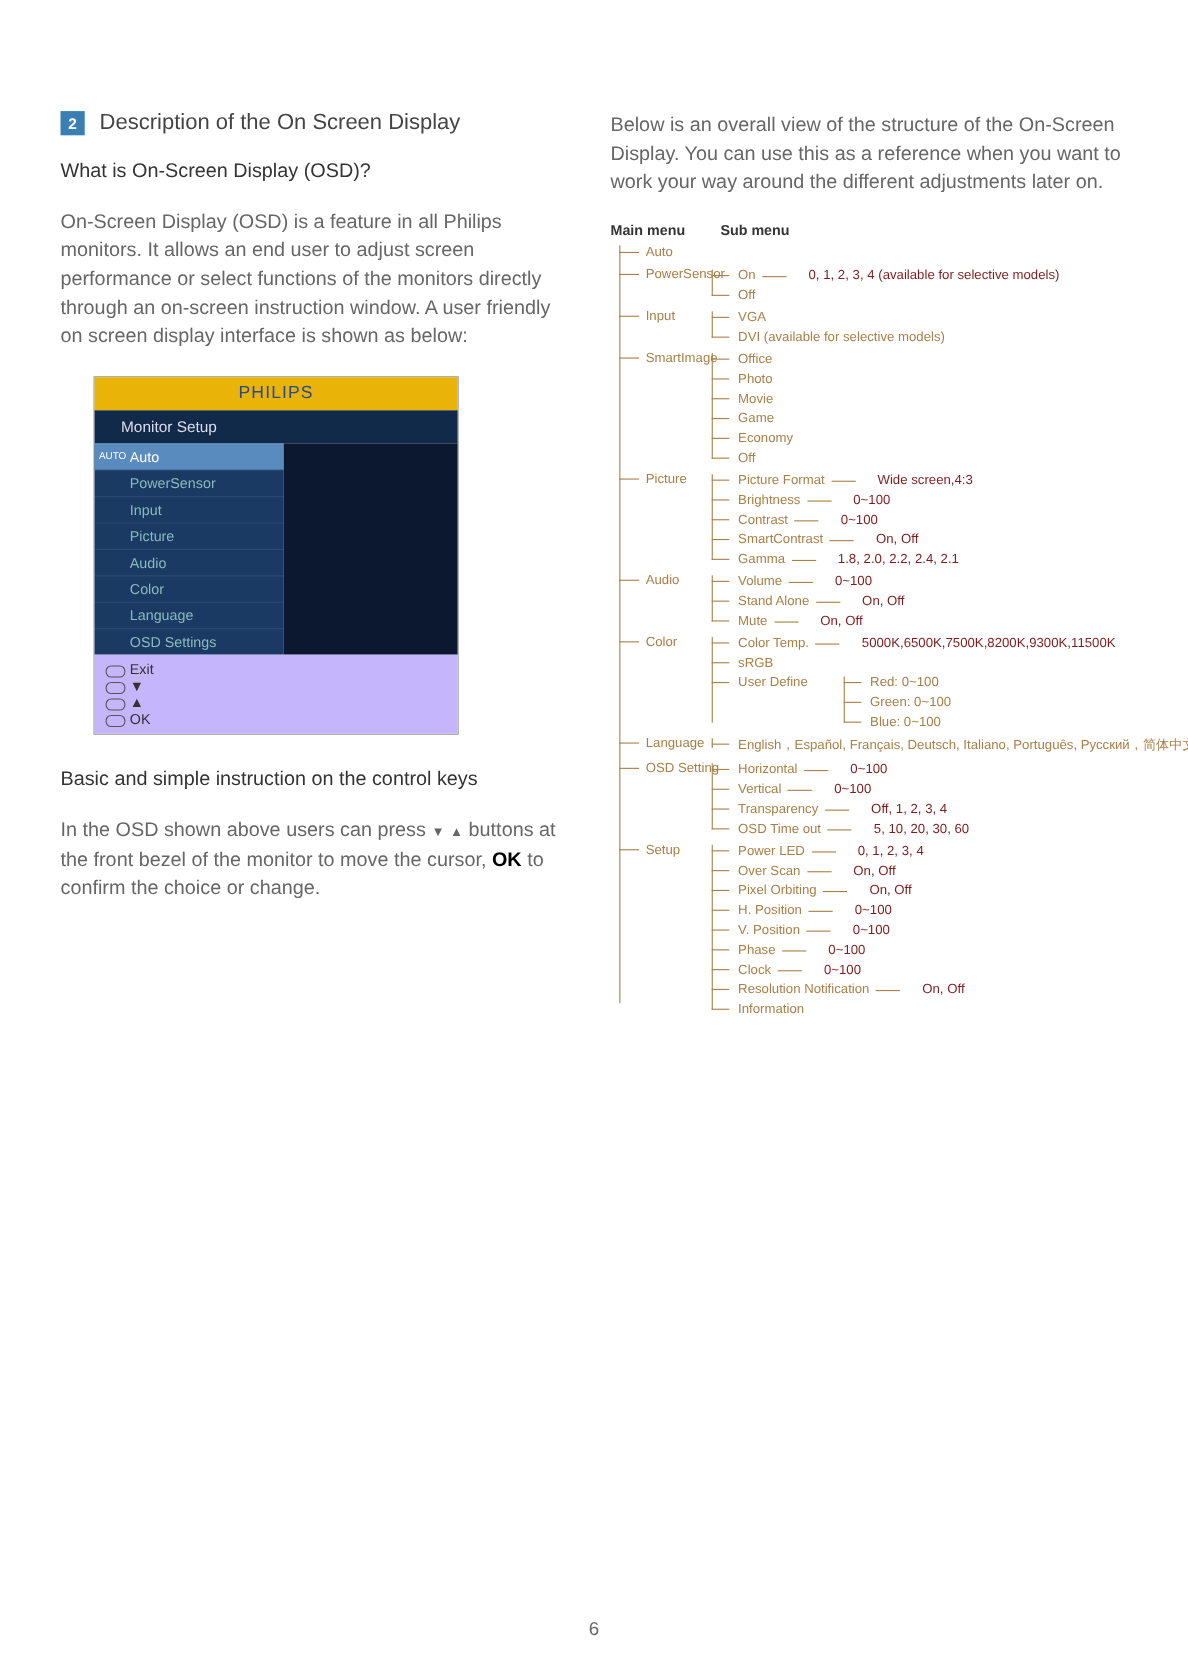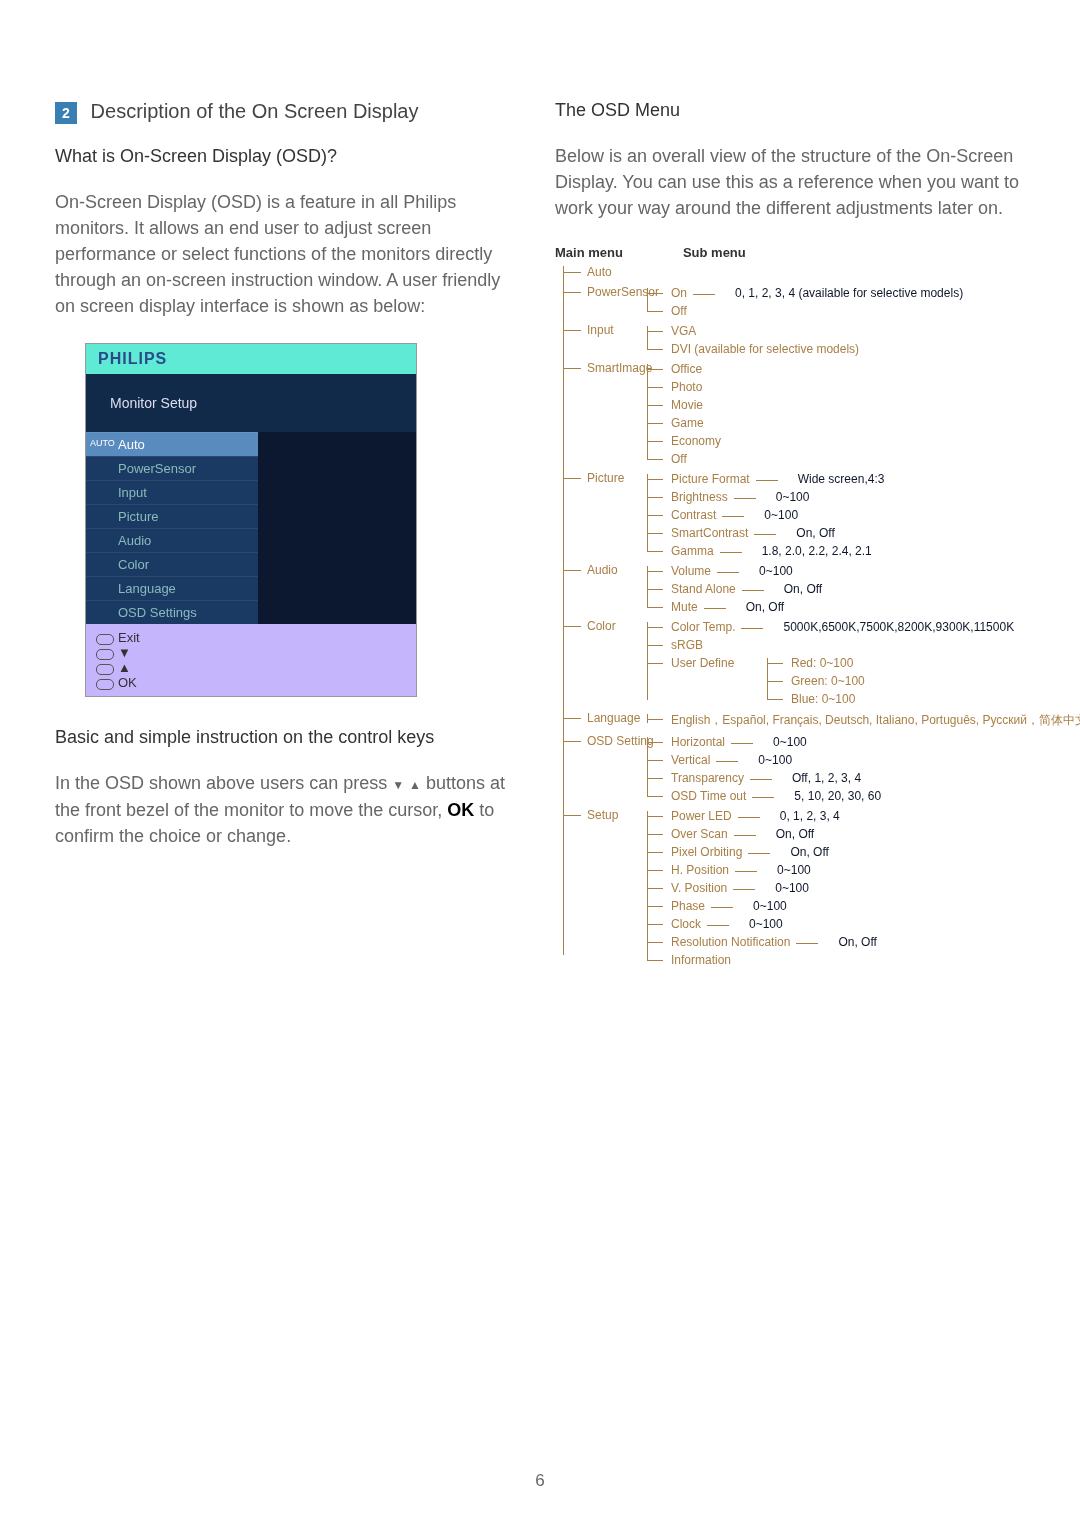--- a/index.html
+++ b/index.html
@@ -36,32 +36,32 @@
   h3.desc-title { font-size: 20px; font-weight: normal; color: #444; margin: 0 0 22px 0; }
   h4.sub-title  { font-size: 18px; font-weight: normal; color: #333; margin: 0 0 22px 0; }
   p.body-text   { font-size: 18px; color: #666; line-height: 1.45; margin: 0 0 24px 0; }
   .osd-panel {
     width: 330px;
     margin: 0 0 30px 30px;
     border: 1px solid #999;
     font-size: 14px;
   }
   .osd-top {
-    background: #5eead4;
-    text-align: left;
+    background: #eab308;
+    text-align: center;
     padding: 6px 12px;
-    font-weight: bold;
+    font-weight: normal;
     color: #2a4a8a;
     letter-spacing: 1px;
     font-size: 16px;
   }
   .osd-header {
     background: #122a4a;
     color: #dde;
-    padding: 21px 24px;
+    padding: 7px 24px;
     font-size: 14px;
   }
   .osd-body { display: flex; }
   .osd-left  { width: 52%; background: #1a3a64; color: #8bb; }
   .osd-right { flex: 1; background: #0b1830; }
   .osd-row {
     padding: 4px 8px 4px 32px;
     border-top: 1px solid rgba(255,255,255,.08);
     position: relative;
     font-size: 13px;
@@ -88,38 +88,38 @@
     content:"";
     display:inline-block;
     width:16px;height:9px;
     border:1px solid #555;border-radius:5px;
     margin-right:4px;vertical-align:middle;
   }
   .tri-down, .tri-up { font-size: 12px; }
   .instr strong { font-weight: bold; color:#000;}
   
   .tree-wrap { font-size: 12px; }
-  .tree-heads { display:flex; gap:60px; margin:14px 0 2px 0; font-weight:bold; color:#333; font-size:13px;}
+  .tree-heads { display:flex; gap:32px; margin:14px 0 2px 0; font-weight:bold; color:#333; font-size:13px;}
   .tree { position:relative; padding-left:14px; }
   .tree::before{
     content:"";position:absolute;left:8px;top:4px;bottom:14px;width:1px;background:#a87f46;
   }
   .mitem{ position:relative; padding:3px 0 3px 18px; color:#a87f46;}
   .mitem::before{
     content:"";position:absolute;left:-6px;top:10px;width:18px;height:1px;background:#a87f46;
   }
   .subwrap{ margin-left:86px; margin-top:-18px; position:relative;}
   .subwrap::before{
     content:"";position:absolute;left:-8px;top:4px;bottom:8px;width:1px;background:#a87f46;
   }
   .sitem{ position:relative; color:#a87f46; padding:2px 0 2px 16px; white-space:nowrap;}
   .sitem::before{
     content:"";position:absolute;left:-8px;top:9px;width:16px;height:1px;background:#a87f46;
   }
-  .vals{ display:inline-block; color:#0f172a; margin-left:14px;}
+  .vals{ display:inline-block; color:#7f1d1d; margin-left:14px;}
   .dash{ display:inline-block; width:22px; border-top:1px solid #a87f46; vertical-align:middle; margin:0 6px;}
   .nested { margin-left:120px; }
   .pagenum{
     position:absolute; bottom:36px; left:0; width:100%;
     text-align:center; font-size:17px; color:#666;
   }
 </style>
 </head>
 <body>
 
@@ -163,21 +163,20 @@
       <span>In the OSD shown above users can press </span>
       <span class="tri-down">▼</span>
       <span class="tri-up">▲</span>
       <span> buttons at the front bezel of the monitor to move the cursor, </span>
       <strong>OK</strong>
       <span> to confirm the choice or change.</span>
     </p>
   </div>
 
   <div class="col">
-    <h4 class="sub-title">The OSD Menu</h4>
     <p class="body-text">Below is an overall view of the structure of the On-Screen Display. You can use this as a reference when you want to work your way around the different adjustments later on.</p>
 
     <div class="tree-wrap">
       <div class="tree-heads">
         <span>Main menu</span>
         <span>Sub menu</span>
       </div>
       <div class="tree" id="menu-tree">
           <div class="mitem">Auto</div>
           <div class="mitem">PowerSensor</div>

